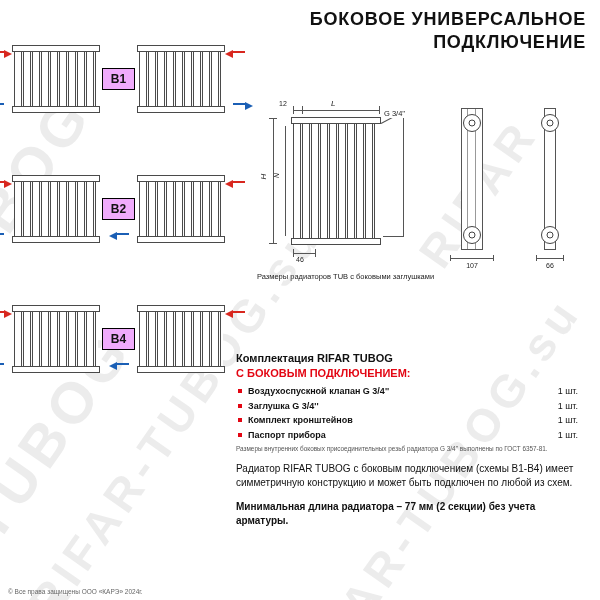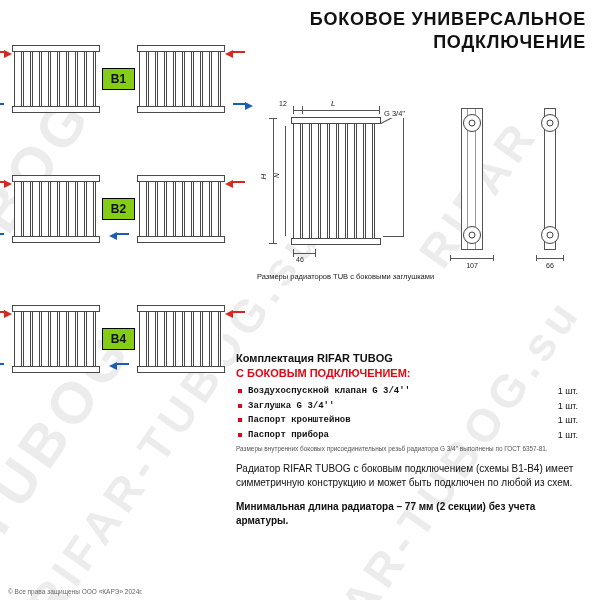--- a/index.html
+++ b/index.html
@@ -23,21 +23,21 @@
   .schemes{position:absolute;left:14px;top:46px;width:245px;}
   .scheme-row{display:flex;align-items:center;height:66px;margin-bottom:64px;}
   .rad-wrap{position:relative;width:84px;height:66px;flex:0 0 auto;}
   .radiator{position:absolute;
      background:repeating-linear-gradient(to right,#4a4a4a 0 1px,#ffffff 1px 7px,#4a4a4a 7px 8px,#fbfbfb 8px 9px);}
   .rad-wrap .radiator{left:0;top:0;right:0;bottom:0;}
   .radiator::before,.radiator::after{content:"";position:absolute;left:-2px;right:-2px;height:5px;
      background:#fff;border:1px solid #4a4a4a;}
   .radiator::before{top:-1px}.radiator::after{bottom:-1px}
   .scheme-label{width:31px;height:20px;border:1.6px solid #000;display:flex;align-items:center;
-     justify-content:center;font-weight:bold;font-size:12px;margin:0 4px;background:#84cc16;}
+     justify-content:center;font-weight:bold;font-size:12px;margin:0 4px;background:#f0abfc;}
   .arrow{position:absolute;width:12px;border-top:2px solid currentColor;}
   .arrow.supply{color:var(--supply,#d8271f);}
   .arrow.return{color:var(--return,#1b5fb5);}
   .arrow.tl{top:5px;left:-22px}
   .arrow.bl{bottom:7px;left:-22px}
   .arrow.tr{top:5px;right:-22px}
   .arrow.br{bottom:7px;right:-22px}
   .arrow::after{content:"";position:absolute;top:-3px;width:0;height:0;border:4px solid transparent;}
   .arrow.point-left::after{left:-8px;border-width:4px 8px 4px 0;border-right-color:currentColor;}
   .arrow.point-right::after{right:-8px;border-width:4px 0 4px 8px;border-left-color:currentColor;}
@@ -78,21 +78,21 @@
   .sv-dim::before{left:0}.sv-dim::after{right:0}
   .sv-label{position:absolute;top:154px;width:100%;text-align:center;font-size:7px;color:#222;}
 
   
   .kit{position:absolute;left:236px;top:352px;width:342px;}
   .kit-h1{font-size:11px;font-weight:bold;}
   .kit-h2{font-size:11px;font-weight:bold;color:var(--accent,#e30613);margin-top:3px;}
   .kit-items{margin-top:7px;}
   .kit-item{display:flex;align-items:flex-start;font-size:9px;margin-bottom:4.5px;}
   .bullet{width:4px;height:4px;background:var(--accent,#e30613);margin:3px 6px 0 2px;flex:0 0 auto;}
-  .kit-name{flex:1;font-weight:bold;font-family:Liberation Mono, monospace;}
+  .kit-name{flex:1;font-weight:bold;}
   .kit-qty{font-weight:normal;}
   .kit-note{font-size:6.4px;color:#555;margin-top:5px;}
   .kit-para{font-size:10px;line-height:1.4;margin-top:10px;}
   .kit-para + .kit-para{margin-top:0;}
   .kit-para-bold{font-weight:bold;margin-top:10px !important;}
 
   .footer{position:absolute;left:8px;bottom:5px;font-size:6.5px;color:#666;}
 </style>
 </head>
 <body>
@@ -205,21 +205,21 @@
           <span class="kit-name">Воздухоспускной клапан G 3/4''</span>
           <span class="kit-qty">1 шт.</span>
         </div>
         <div class="kit-item">
           <span class="bullet"></span>
           <span class="kit-name">Заглушка G 3/4''</span>
           <span class="kit-qty">1 шт.</span>
         </div>
         <div class="kit-item">
           <span class="bullet"></span>
-          <span class="kit-name">Паспорт кронштейнов</span>
+          <span class="kit-name">Комплект кронштейнов</span>
           <span class="kit-qty">1 шт.</span>
         </div>
         <div class="kit-item">
           <span class="bullet"></span>
           <span class="kit-name">Паспорт прибора</span>
           <span class="kit-qty">1 шт.</span>
         </div>
       </div>
     <div class="kit-note">Размеры внутренних боковых присоединительных резьб радиатора G 3/4'' выполнены по ГОСТ 6357-81.</div>
     <div class="kit-para">Радиатор RIFAR TUBOG с боковым подключением (схемы В1-В4) имеет симметричную конструкцию и может быть подключен по любой из схем.</div>

